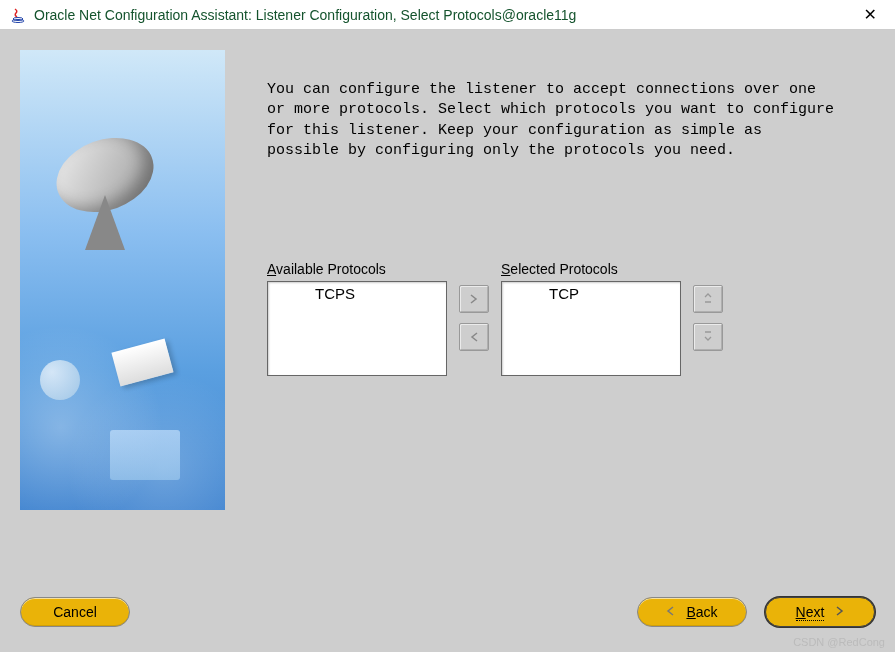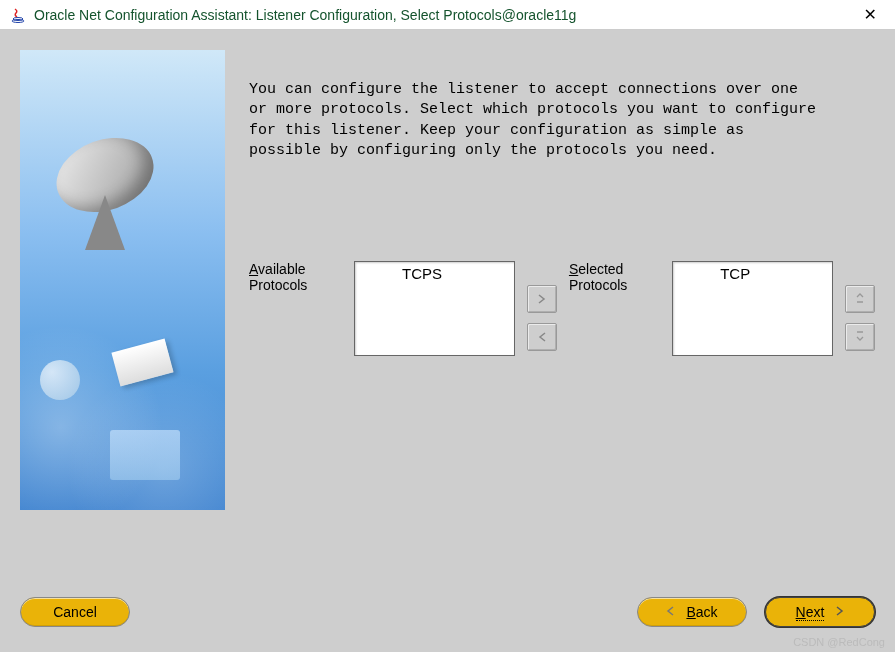--- a/index.html
+++ b/index.html
@@ -38,21 +38,21 @@
       cursor: pointer;
     }
     .window-body {
       background: #cecece;
       height: 622px;
       padding: 20px;
       position: relative;
     }
     .content-row {
       display: flex;
-      gap: 24px;
+      gap: 42px;
       height: 490px;
     }
     .side-image {
       width: 205px;
       height: 460px;
       background: linear-gradient(180deg, #d0e8f8 0%, #8abef0 40%, #5a9fe0 70%, #4285d0 100%);
       position: relative;
       overflow: hidden;
     }
     .side-image::before {
@@ -135,20 +135,21 @@
       max-width: 570px;
     }
     .shuttle {
       display: flex;
       align-items: flex-start;
       gap: 12px;
       margin-top: 20px;
     }
     .shuttle-col {
       display: flex;
+      flex-direction: column;
     }
     .shuttle-label {
       font-size: 14px;
       margin-bottom: 4px;
       color: #000;
     }
     .shuttle-label .ul { text-decoration: underline; }
     .listbox {
       width: 180px;
       height: 95px;

